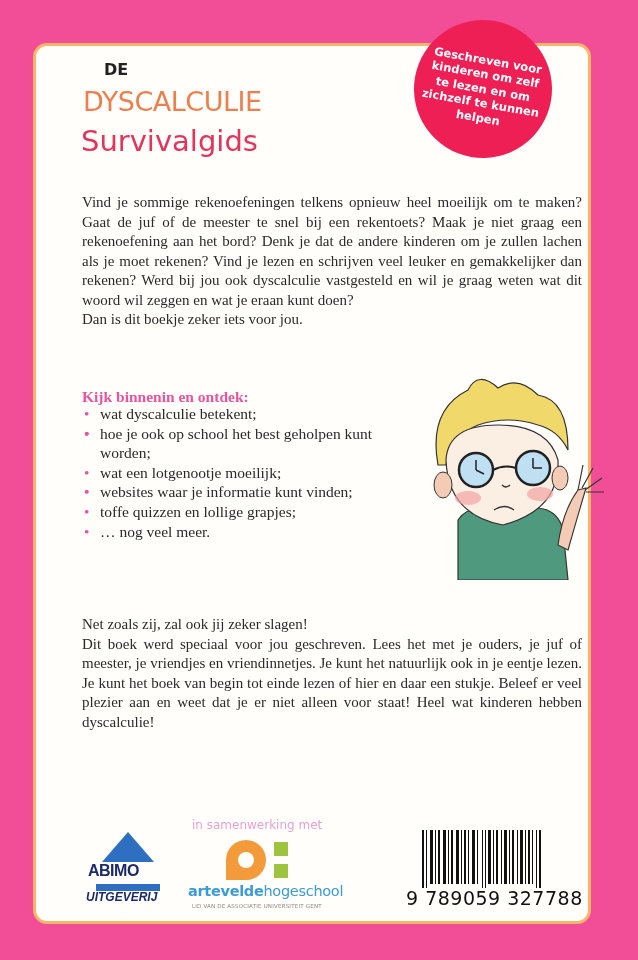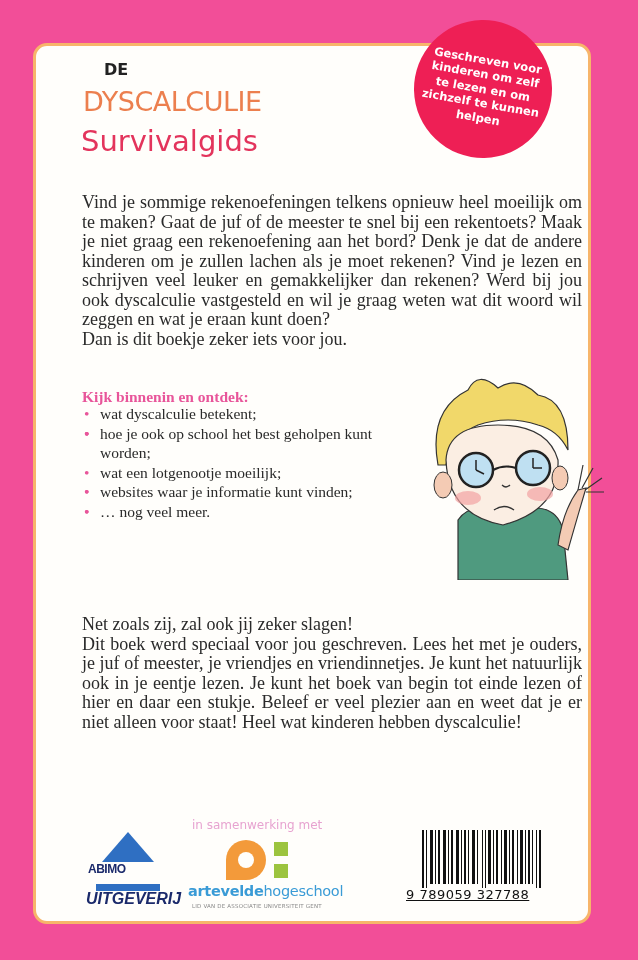--- a/index.html
+++ b/index.html
@@ -3,39 +3,39 @@
 <meta charset="utf-8">
 <style>
   html, body { margin:0; padding:0; }
   body { width:638px; height:960px; background:#f24e98; position:relative; overflow:hidden; font-family:"Liberation Serif", serif; }
   .panel { position:absolute; left:33px; top:43px; width:558px; height:881px; background:#fffefb; border:3px solid #f7b56a; border-radius:14px; box-sizing:border-box; }
   .title-de { position:absolute; left:104px; top:60px; font-family:"DejaVu Sans", sans-serif; font-weight:bold; font-size:16px; color:#222; }
   .title-main { position:absolute; left:83px; top:86px; font-family:"DejaVu Sans", sans-serif; font-size:27px; color:#ec7f4e; letter-spacing:-0.5px; }
   .title-sub { position:absolute; left:81px; top:124px; font-family:"DejaVu Sans", sans-serif; font-size:29px; color:#e3345c; }
   .badge { position:absolute; left:414px; top:20px; width:138px; height:138px; border-radius:50%; background:#ee1f55; color:#fff; font-family:"DejaVu Sans", sans-serif; font-weight:bold; font-size:11.5px; line-height:14.5px; text-align:center; display:flex; align-items:center; justify-content:center; transform:rotate(10deg); }
   .badge span { display:block; width:120px; }
-  .text { position:absolute; left:82px; width:500px; font-size:18px; line-height:19.5px; color:#2a2a2a; text-align:justify; }
+  .text { position:absolute; left:82px; width:500px; font-size:15px; line-height:19.5px; color:#2a2a2a; text-align:justify; }
   .intro { top:193px; }
   .p { margin:0; }
   .heading { position:absolute; left:82px; top:388px; font-size:15.5px; font-weight:bold; color:#e8559a; }
   .list { position:absolute; left:82px; top:404px; width:310px; margin:0; padding:0; list-style:none; font-size:15.5px; line-height:19.6px; color:#2a2a2a; }
   .list li { position:relative; padding-left:18px; }
   .list li .bullet { position:absolute; left:2px; top:0; color:#e8559a; }
   .outro { top:615px; }
   .boy { position:absolute; left:418px; top:370px; width:190px; height:210px; }
   .logo-abimo { position:absolute; left:86px; top:832px; width:84px; height:80px; }
-  .abimo-name { position:absolute; left:88px; top:862px; font-family:"Liberation Sans", sans-serif; font-weight:bold; font-size:12px; color:#1b2a6b; letter-spacing:-0.5px; }
-  .abimo-sub { position:absolute; left:86px; top:890px; font-family:"Liberation Sans", sans-serif; font-weight:bold; font-style:italic; font-size:16px; color:#1b2a6b; }
+  .abimo-name { position:absolute; left:88px; top:862px; font-family:"Liberation Sans", sans-serif; font-weight:bold; font-size:16px; color:#1b2a6b; letter-spacing:-0.5px; }
+  .abimo-sub { position:absolute; left:86px; top:890px; font-family:"Liberation Sans", sans-serif; font-weight:bold; font-style:italic; font-size:12px; color:#1b2a6b; }
   .collab { position:absolute; left:192px; top:818px; font-family:"DejaVu Sans", sans-serif; font-size:12px; color:#e7a3d0; }
   .artevelde-logo { position:absolute; left:222px; top:836px; width:70px; height:48px; }
   .artevelde-name { position:absolute; left:188px; top:883px; font-family:"DejaVu Sans", sans-serif; font-size:14.5px; color:#3a9bd6; letter-spacing:-0.3px; }
   .artevelde-name b { font-weight:bold; }
   .artevelde-sub { position:absolute; left:192px; top:903px; font-family:"DejaVu Sans", sans-serif; font-size:5.5px; color:#888; letter-spacing:0.2px; }
   .barcode { position:absolute; left:420px; top:830px; width:130px; height:60px; }
-  .isbn { position:absolute; left:406px; top:887px; font-family:"DejaVu Sans", sans-serif; font-size:13px; color:#111; letter-spacing:0.5px;text-decoration:underline; }
+  .isbn { position:absolute; left:406px; top:887px; font-family:"DejaVu Sans", sans-serif; font-size:19px; color:#111; letter-spacing:0.5px; }
 </style>
 </head>
 <body>
 
 <div class="panel"></div>
 
 <div class="title-de">DE</div>
 <div class="title-main">DYSCALCULIE</div>
 <div class="title-sub">Survivalgids</div>
 
@@ -51,21 +51,21 @@
 <div class="heading">Kijk binnenin en ontdek:</div>
 
 <ul class="list">
   <li><span class="bullet">•</span><span>wat dyscalculie betekent;</span></li>
   <li><span class="bullet">•</span></li>
   <li><span class="bullet">•</span></li>
   <li><span class="bullet">•</span><span>hoe je ook op school het best geholpen kunt worden;</span></li>
   <li><span class="bullet">•</span><span>wat een lotgenootje moeilijk;</span></li>
   <li style="white-space:nowrap"><span class="bullet">•</span></li>
   <li><span class="bullet">•</span><span>websites waar je informatie kunt vinden;</span></li>
-  <li><span class="bullet">•</span></li>
+  <li><span class="bullet">•</span><span>toffe quizzen en lollige grapjes;</span></li>
   <li><span class="bullet">•</span><span>… nog veel meer.</span></li>
 </ul>
 
 <svg class="boy" viewBox="0 0 190 210">
 
   <path d="M40 150 Q50 135 70 140 L120 138 Q140 140 145 160 L150 210 L40 210 Z" fill="#4f9a7f" stroke="#333" stroke-width="1.2"></path>
 
   <path d="M20 95 Q10 40 50 20 Q60 0 80 18 Q100 5 120 25 Q150 30 150 80 Q140 60 120 55 Q90 45 60 55 Q35 65 28 95 Z" fill="#f1d86a" stroke="#333" stroke-width="1.2"></path>
 
   <path d="M28 90 Q30 55 80 55 Q130 55 140 90 Q142 140 85 155 Q30 145 28 90 Z" fill="#fbeee3" stroke="#333" stroke-width="1.2"></path>

